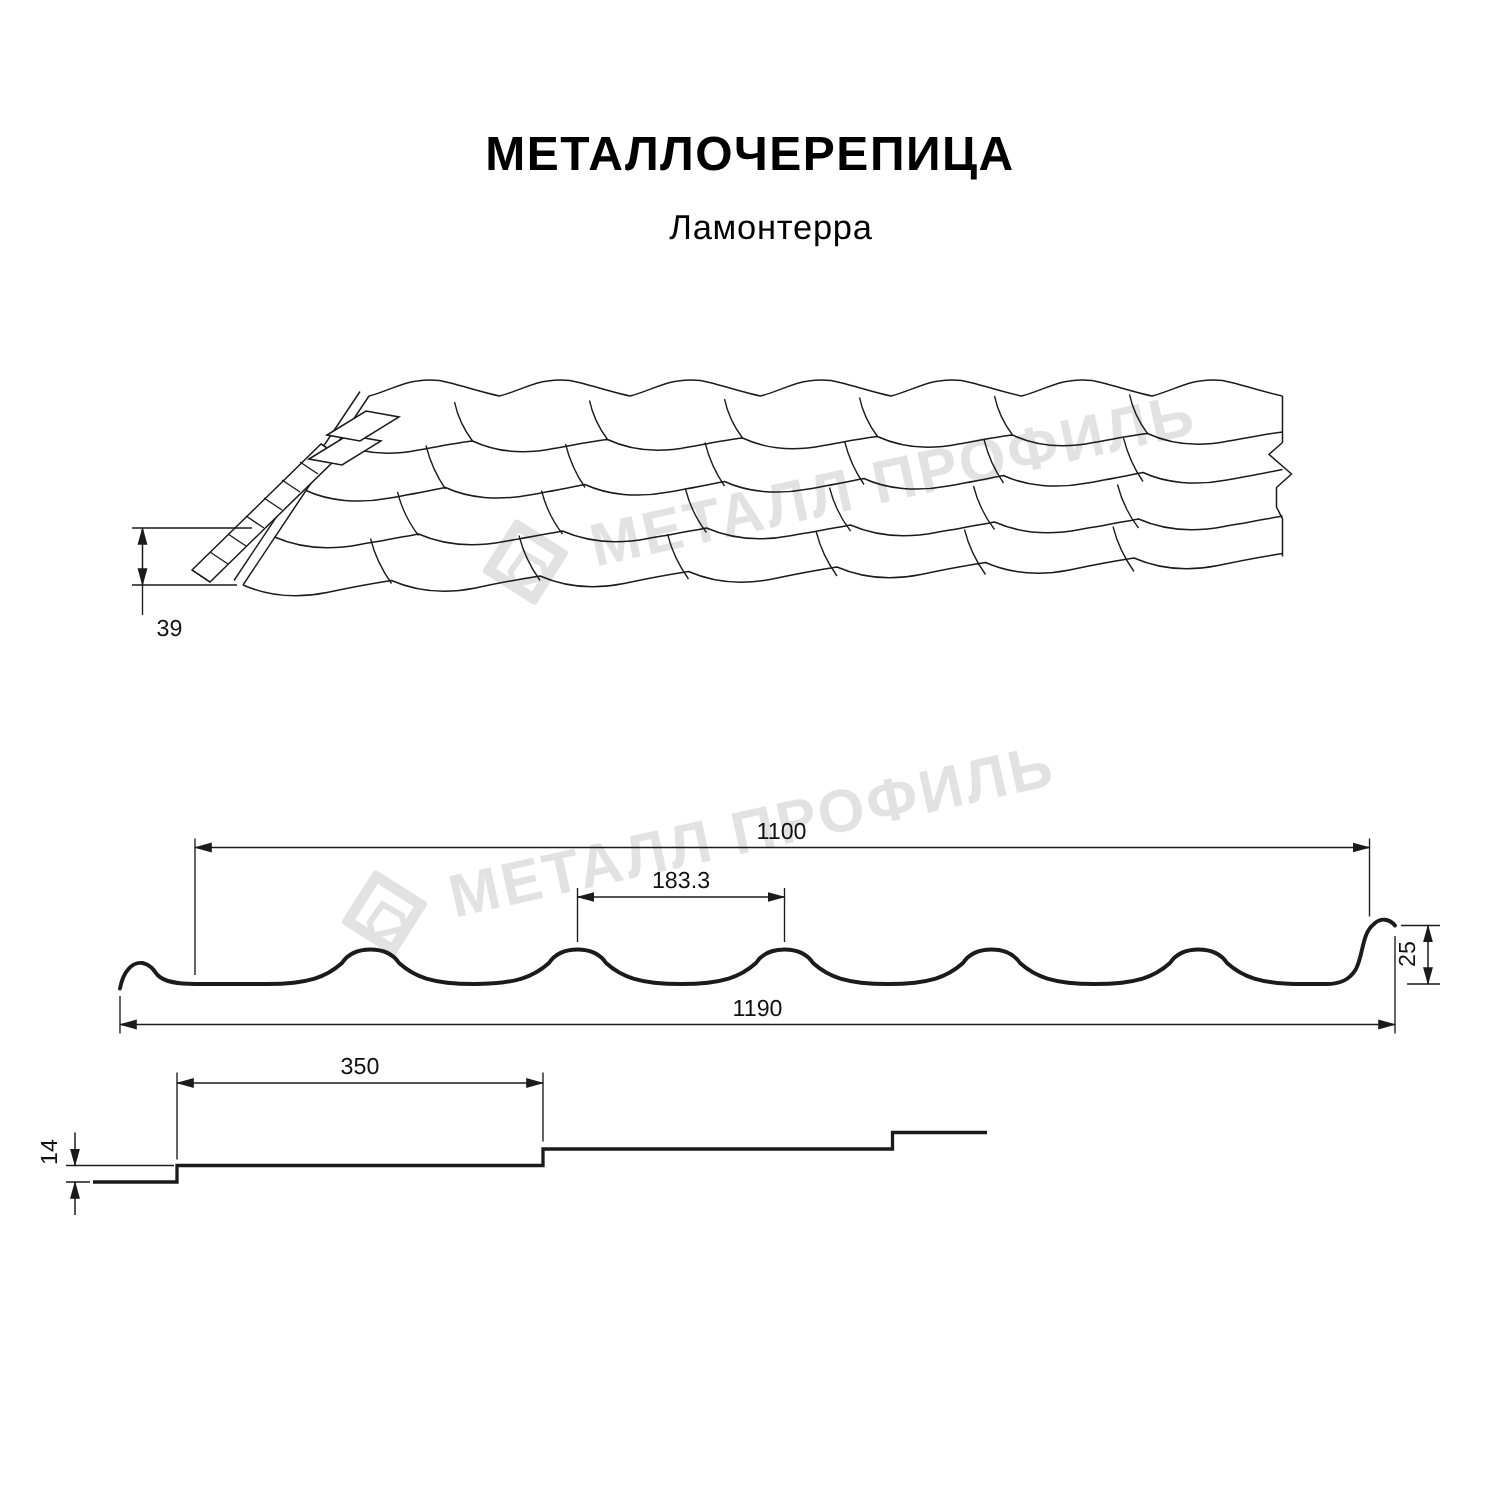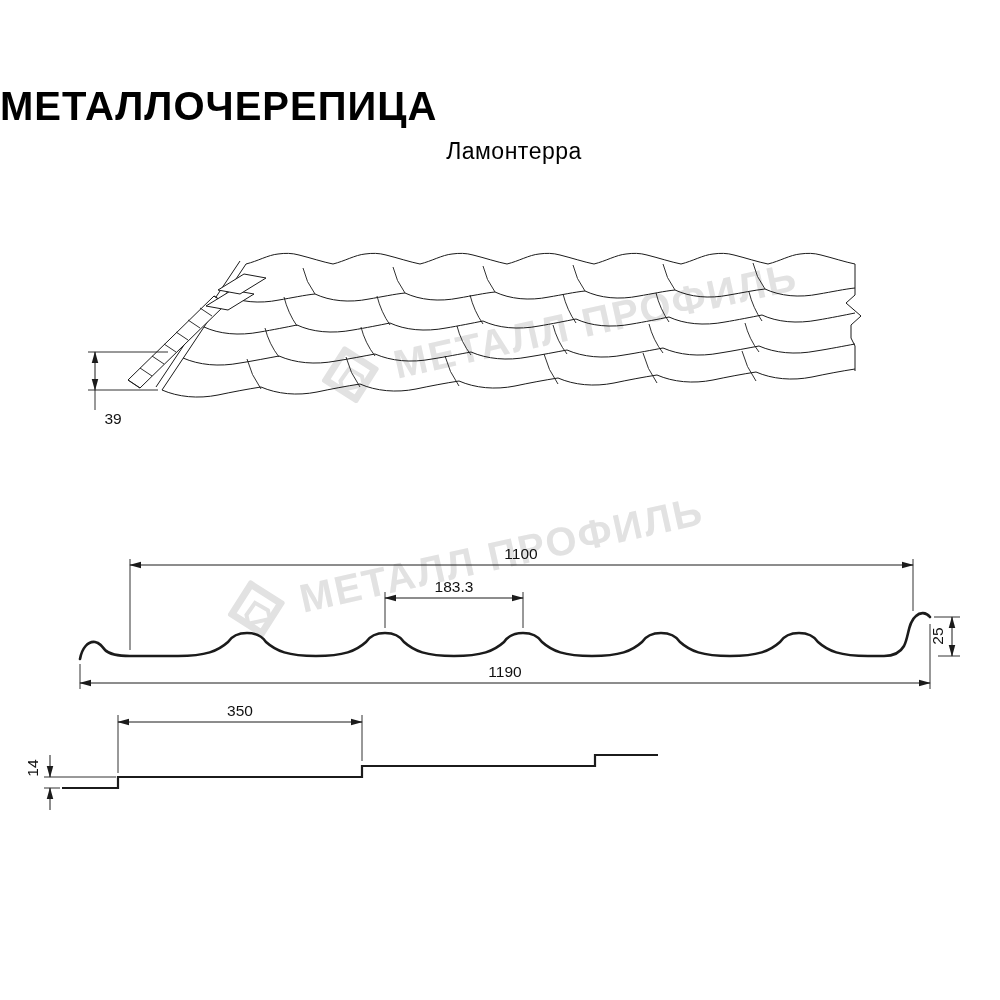--- a/index.html
+++ b/index.html
@@ -1,19 +1,19 @@
 <!DOCTYPE html>
 <html><head>
 <meta charset="utf-8">
 <style>
   html,body{margin:0;padding:0;background:#fff;}
   .page{position:relative;width:1000px;height:1000px;background:#fff;overflow:hidden;
         font-family:"Liberation Sans",sans-serif;color:#000;}
-  .title{position:absolute;top:84px;left:0;right:0;text-align:left;
-         font-size:40px;font-weight:bold;letter-spacing:1px;}
+  .title{position:absolute;top:84px;left:0;right:0;text-align:center;
+         font-size:32px;font-weight:bold;letter-spacing:1px;}
   .subtitle{position:absolute;top:138px;left:0;right:0;text-align:center;
             font-size:23px;font-weight:400;letter-spacing:.5px;margin-left:28px;}
   .wm{position:absolute;display:flex;align-items:center;gap:16px;color:#e2e2e2;
       transform:rotate(-12.5deg);transform-origin:0 50%;pointer-events:none;}
   .wm-text{font-weight:bold;font-size:40px;letter-spacing:2px;white-space:nowrap;}
   .draw{position:absolute;left:0;top:0;}
   svg text{font-family:"Liberation Sans",sans-serif;font-size:15.5px;fill:#111;}
   .p{stroke:#1b1b1b;fill:none;stroke-width:1;}
   .p-thick{stroke:#1b1b1b;fill:none;stroke-width:2.6;stroke-linejoin:round;stroke-linecap:round;}
   .p-step{stroke:#1b1b1b;fill:none;stroke-width:2.2;stroke-linejoin:miter;}

